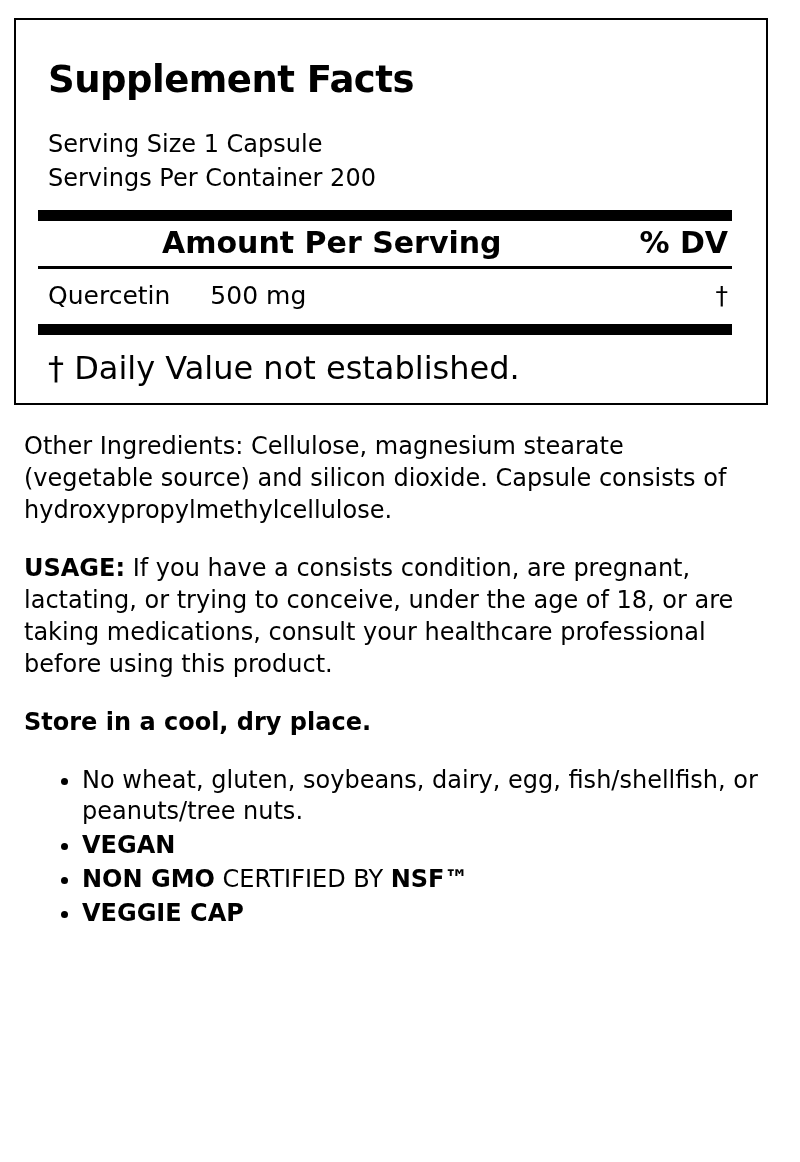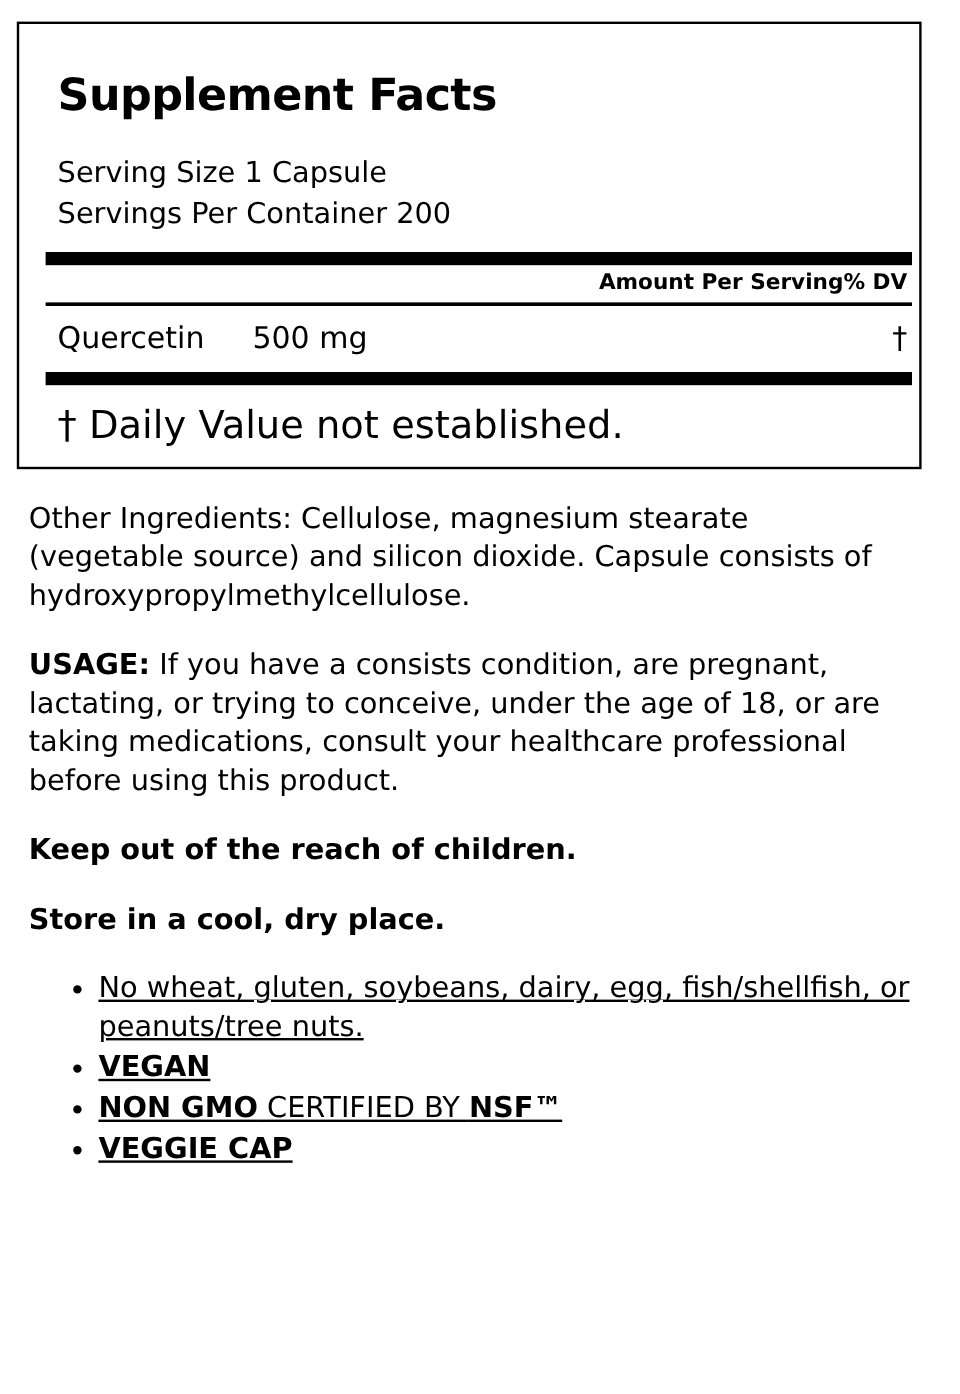--- a/index.html
+++ b/index.html
@@ -20,21 +20,21 @@
     height: 1162px;
     box-sizing: border-box;
     padding: 10px 14px 0 14px;
   }
 
   
   .facts-panel {
     border: 2px solid #000;
     box-sizing: border-box;
     margin: 8px 18px 0 0;
-    padding: 22px 6px 16px 22px;
+    padding: 22px 34px 16px 22px;
   }
   .facts-title {
     font-size: 37px;
     font-weight: 700;
     letter-spacing: -0.5px;
     line-height: 1.1;
     margin: 18px 0 26px 10px;
   }
   .serving-line {
     font-size: 24px;
@@ -45,23 +45,23 @@
     height: 11px;
     background: #000;
     margin-top: 14px;
   }
   .rule-thin {
     height: 3px;
     background: #000;
   }
   .amount-row {
     display: flex;
-    justify-content: flex-end;
+    justify-content: space-between;
     align-items: baseline;
-    font-size: 18px;
+    font-size: 30px;
     font-weight: 700;
     padding: 4px 4px 6px 4px;
   }
   .amount-row .aps {
     margin-left: 120px;
   }
   .nutrient-row {
     display: flex;
     align-items: baseline;
     font-size: 25px;
@@ -101,21 +101,20 @@
   }
   ul.bullets {
     margin: 0;
     padding-left: 58px;
     list-style: disc;
   }
   ul.bullets li {
     font-size: 24px;
     line-height: 1.33;
     margin-bottom: 2px;
-    text-decoration: underline;
   }
   ul.bullets li b { font-weight: 700; }
 </style>
 </head>
 <body>
 
 <div class="page">
 
   <div class="facts-panel">
 
@@ -144,21 +143,20 @@
     <div class="footnote">† Daily Value not established.</div>
   </div>
 
   <div class="body-copy">
 
     <p class="para"><span>Other Ingredients:</span><span> Cellulose, magnesium stearate (vegetable source) and silicon dioxide. Capsule consists of hydroxypropylmethylcellulose.</span></p>
 
 
     <p class="para"><b>USAGE:</b><span> If you have a consists condition, are pregnant, lactating, or trying to conceive, under the age of 18, or are taking medications, consult your healthcare professional before using this product.</span></p>
 
-    <p class="bold-line">Keep out of the reach of children.</p>
 
     <p class="bold-line">Store in a cool, dry place.</p>
 
     <ul class="bullets">
       <li><span>No wheat, gluten, soybeans, dairy, egg, fish/shellfish, or peanuts/tree nuts.</span></li>
       <li><b>VEGAN</b></li>
       <li><b>NON GMO</b><span> CERTIFIED BY </span><b>NSF™</b></li>
       <li><b>VEGGIE CAP</b></li>
     </ul>
   </div>

